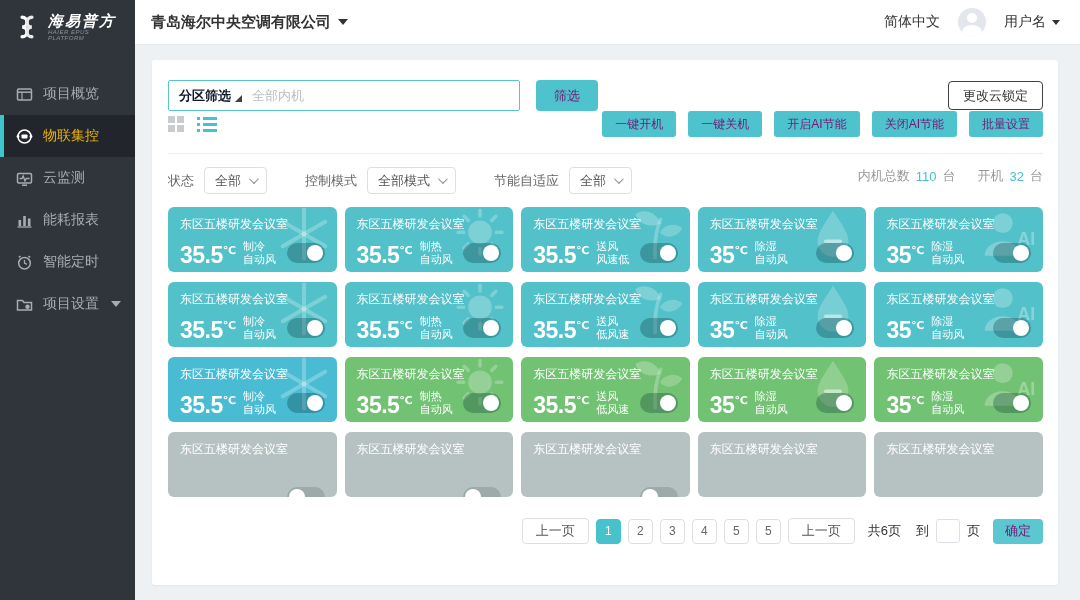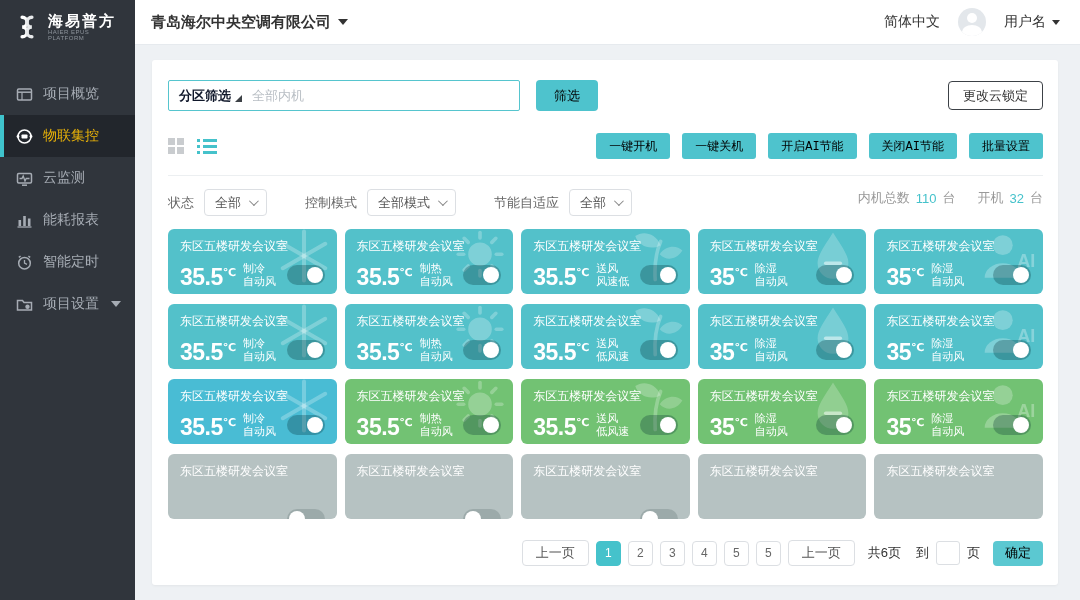--- a/index.html
+++ b/index.html
@@ -1,21 +1,21 @@
 <!DOCTYPE html>
 <html><head>
 <meta charset="utf-8">
 <style>
   * { margin:0; padding:0; box-sizing:border-box; }
   html,body { width:1080px; height:600px; overflow:hidden; }
   body { font-family:"Liberation Sans","DejaVu Sans",sans-serif; background:#eef1f4; position:relative; color:#333; }
 
   
   .sidebar { position:absolute; left:0; top:0; width:135px; height:600px; background:#30353c; z-index:5; }
-  .logo { display:flex; align-items:center; gap:8px; padding:12px 8px 10px 14px; }
+  .logo { display:flex; align-items:center; gap:8px; padding:12px 8px 10px 14px;font-style:italic; }
   .logo-mark { width:26px; height:26px; flex:0 0 auto; }
   .logo-text .t { color:#fff; font-size:15px; font-weight:bold; letter-spacing:2px; line-height:17px; }
   .logo-text .s { color:#8d939b; font-size:6px; letter-spacing:.5px; }
   .menu { margin-top:22px; }
   .menu-item { height:42px; display:flex; align-items:center; gap:10px; padding-left:16px; color:#a6acb4; font-size:14px; cursor:pointer; position:relative; }
   .menu-item .mi-icon { width:17px; height:17px; display:inline-flex; }
   .menu-item.active { background:#22262c; color:#eab308; }
   .menu-item.active::before { content:""; position:absolute; left:0; top:0; bottom:0; width:4px; background:#3fc3cc; }
   .caret-down { width:0; height:0; border-left:5px solid transparent; border-right:5px solid transparent; border-top:6px solid #a6acb4; margin-left:2px; }
 
@@ -33,25 +33,25 @@
 
   
   .panel { position:absolute; left:152px; top:60px; width:906px; height:525px; background:#fff; border-radius:3px; box-shadow:0 1px 3px rgba(0,0,0,.05); padding:20px 15px 0 16px; }
 
   .filter-row { display:flex; align-items:center; }
   .zone-box { width:352px; height:31px; border:1px solid #56c5ce; border-radius:2px; display:flex; align-items:center; padding:0 10px; background:#fff; }
   .zone-label { font-size:13px; color:#0f172a; font-weight:bold; white-space:nowrap; }
   .zone-tri { width:0; height:0; border-left:7px solid transparent; border-bottom:7px solid #3c4146; margin:5px 0 0 4px; }
   .zone-input { border:none; outline:none; flex:1; margin-left:10px; font-size:13px; font-family:inherit; color:#333; }
   .zone-input::placeholder { color:#b8bec4; }
-  .btn-teal { background:#4ec3cd; color:#000000; border:none; border-radius:3px; font-size:13px; font-family:Liberation Mono, monospace; cursor:pointer; }
+  .btn-teal { background:#4ec3cd; color:#701a75; border:none; border-radius:3px; font-size:13px; font-family:Liberation Sans, sans-serif; cursor:pointer; }
   .btn-filter { width:62px; height:31px; margin-left:16px; border-radius:4px; }
   .btn-lock { margin-left:auto; height:29px; padding:0 14px; background:#fff; border:1px solid #3c4146; border-radius:4px; font-size:13px; color:#333; font-family:inherit; cursor:pointer; }
 
-  .toolbar-row { margin-top:22px; display:flex; align-items:center; }
+  .toolbar-row { display:flex; align-items:center; }
   .view-icons { display:flex; align-items:center; gap:12px; }
   .grid-icon { width:17px; height:17px; display:grid; grid-template-columns:7px 7px; grid-template-rows:7px 7px; gap:2px; cursor:pointer; }
   .grid-icon span { background:#c9cccf; }
   .list-icon { display:flex; flex-direction:column; gap:3px; cursor:pointer; }
   .list-icon i { display:flex; gap:3px; align-items:center; }
   .list-icon i::before { content:""; width:3px; height:3px; background:#45c2cb; }
   .list-icon i::after { content:""; width:14px; height:3px; background:#45c2cb; }
   .actions { margin-left:auto; display:flex; gap:12px; }
   .btn-action { height:26px; padding:0 13px; border-radius:3px; font-size:12px; }
 

